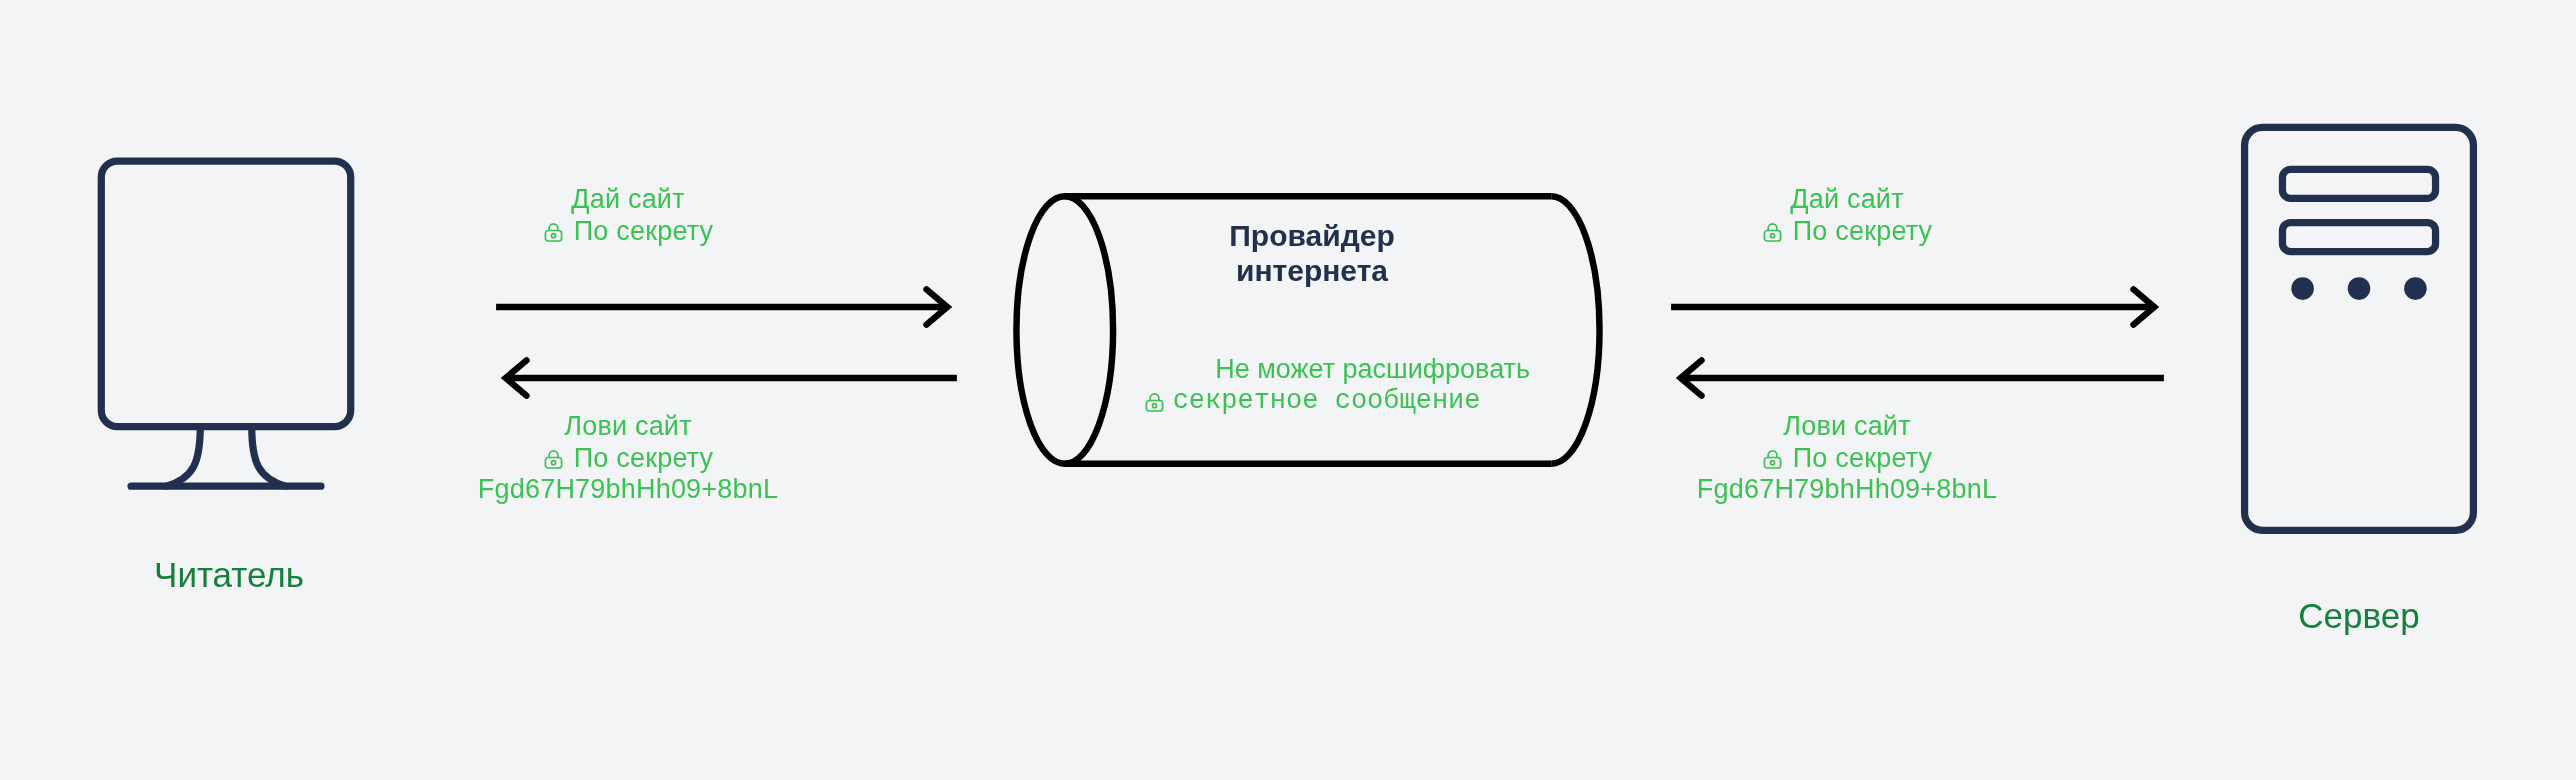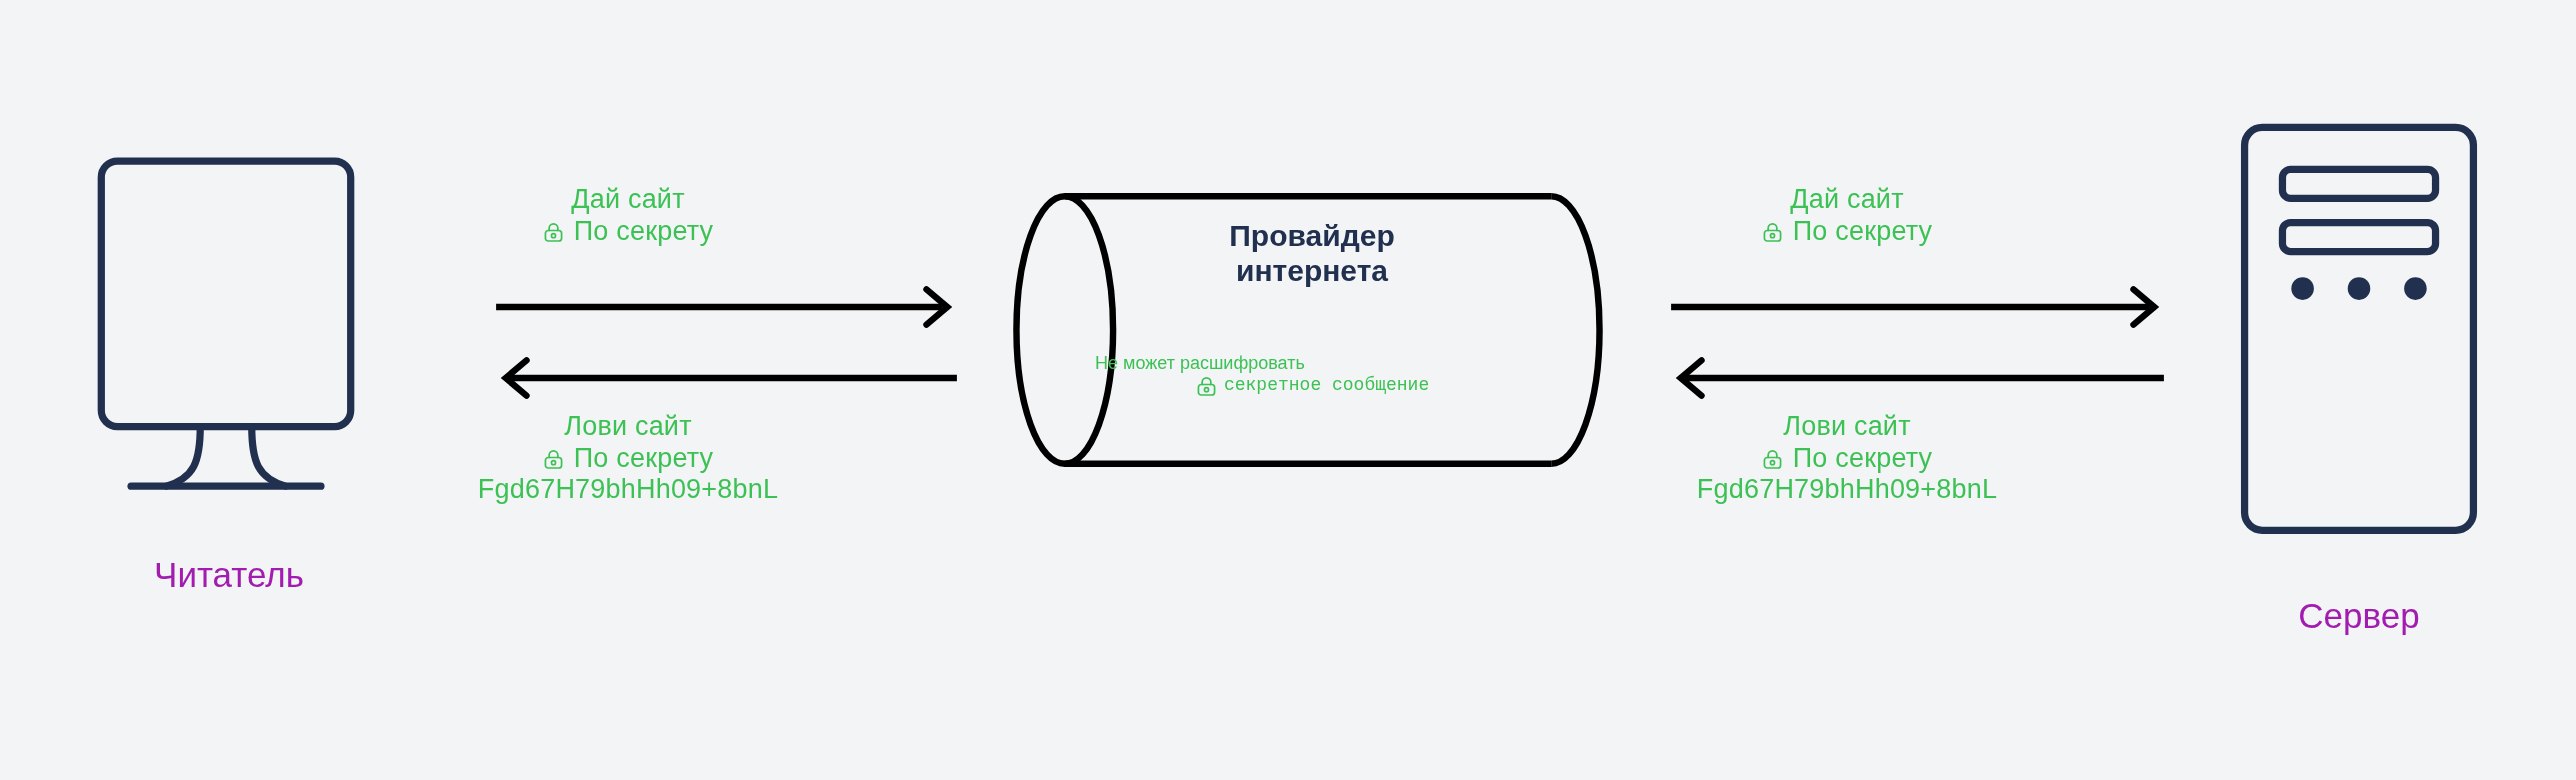--- a/index.html
+++ b/index.html
@@ -47,42 +47,42 @@
     height: 21px;
     flex: 0 0 auto;
     position: relative;
     top: 0.8px;
   }
 
   
   .node-caption {
     position: absolute;
     text-align: center;
-    color: #a21caf;
+    color: #15803d;
     font-size: 35px;
     white-space: nowrap;
   }
 
   
   .cyl-title {
     position: absolute;
     text-align: center;
     color: #22304f;
     font-size: 30px;
     line-height: 1.16;
     white-space: nowrap;
     font-weight: bold;
   }
   .cyl-title .t-line { display: block; }
 
   .cyl-sub {
     position: absolute;
-    text-align: left;
+    text-align: right;
     color: #3cc154;
-    font-size: 18px;
+    font-size: 27px;
     line-height: 1.2;
     white-space: nowrap;
   }
   .cyl-sub .s-line { display: block; }
   .cyl-sub .s-line.with-lock {
     display: flex;
     align-items: center;
     justify-content: center;
     gap: 7.2px;
     font-family: Liberation Mono, monospace;

